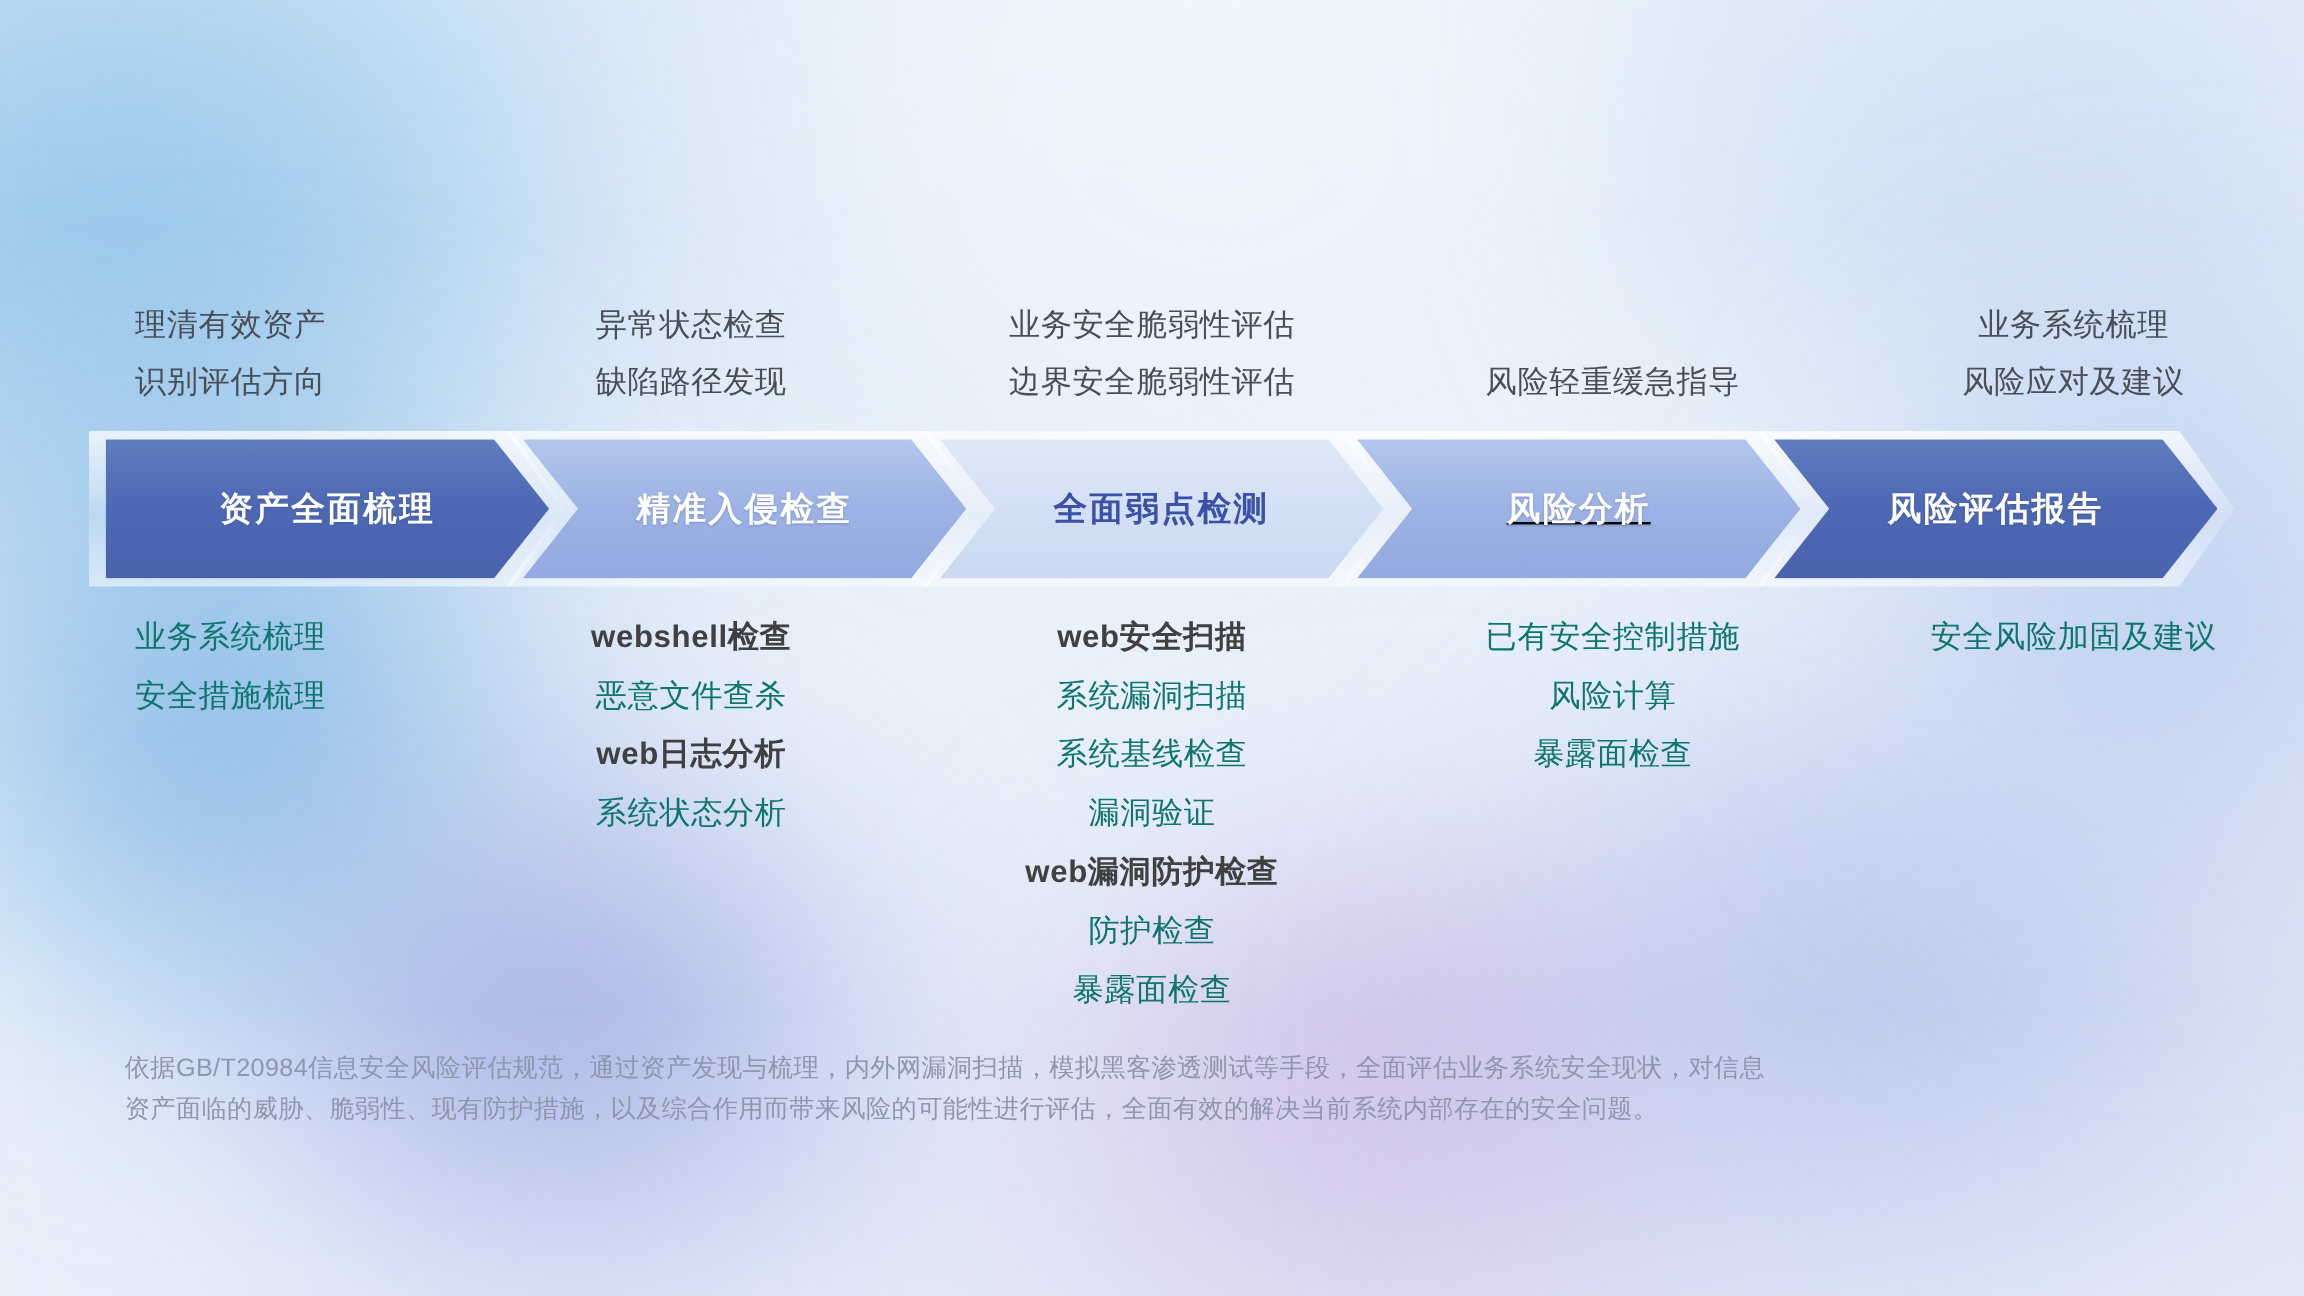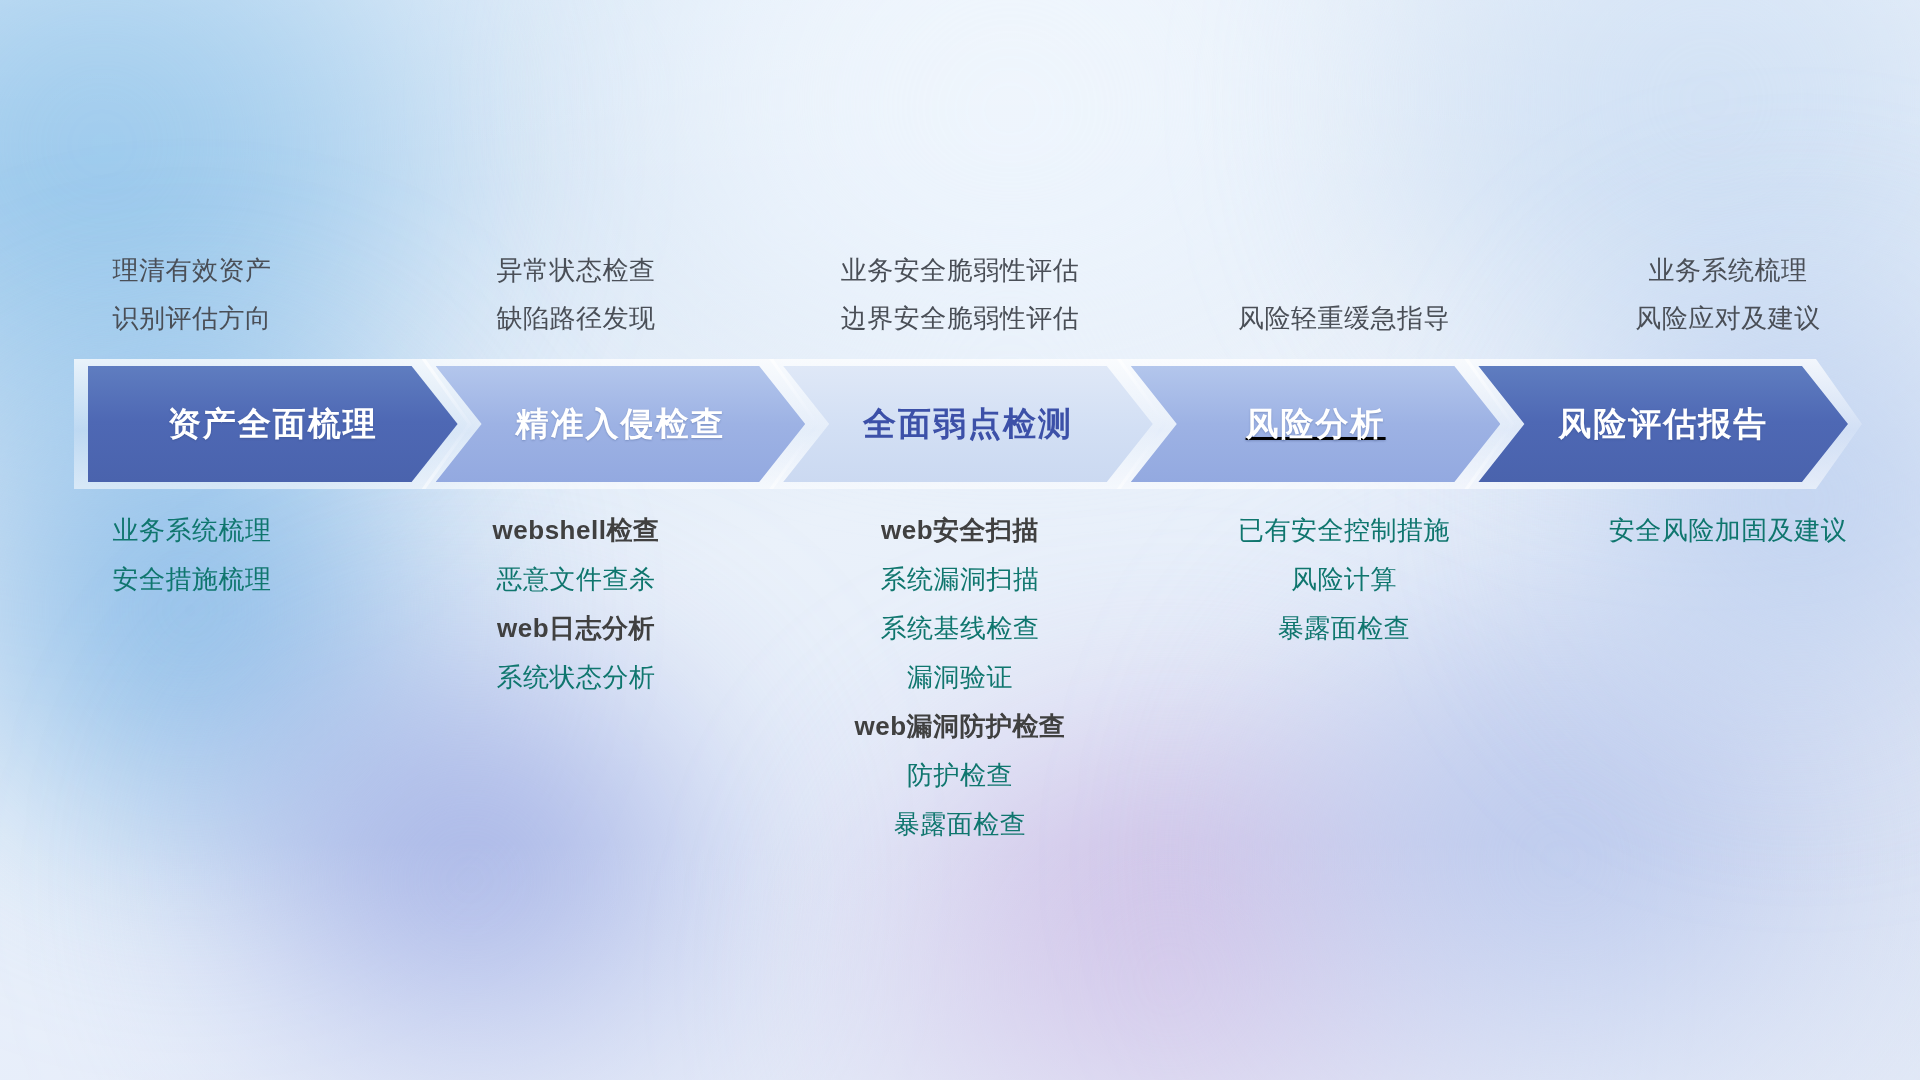--- a/index.html
+++ b/index.html
@@ -66,21 +66,21 @@
     position:absolute; inset:0;
     box-shadow:0 2px 10px rgba(90,120,170,.20);
   }
   .stage .glow{
     position:absolute; left:-14px; top:-7px; right:-14px; bottom:-7px;
     background:linear-gradient(180deg, rgba(255,255,255,.75) 0%, rgba(225,235,250,.35) 55%, rgba(255,255,255,.55) 100%);
     z-index:-1;
   }
   .stage .label{
     position:relative; z-index:3;
-    font-size:33px; font-weight:bold; letter-spacing:2px; white-space:nowrap;
+    font-size:28px; font-weight:bold; letter-spacing:2px; white-space:nowrap;
   }
   
   .shape-first{ clip-path:polygon(0 0, calc(100% - 46px) 0, 100% 50%, calc(100% - 46px) 100%, 0 100%); }
   .shape-mid  { clip-path:polygon(0 0, calc(100% - 46px) 0, 100% 50%, calc(100% - 46px) 100%, 0 100%, 46px 50%); }
   .glow-first { clip-path:polygon(0 0, calc(100% - 46px) 0, 100% 50%, calc(100% - 46px) 100%, 0 100%); }
   .glow-mid   { clip-path:polygon(0 0, calc(100% - 46px) 0, 100% 50%, calc(100% - 46px) 100%, 0 100%, 46px 50%); }
 
   .fill-dark{ background:linear-gradient(180deg,#5f7dc0 0%, #4e68b4 48%, #4a63ad 100%); }
   .fill-mid { background:linear-gradient(180deg,#b3c6ec 0%, #9db2e4 50%, #93a9e0 100%); }
   .fill-lite{ background:linear-gradient(180deg,#dfe8f7 0%, #d2dff4 55%, #cbd9f1 100%); }
@@ -197,14 +197,18 @@
       <div class="col">
         <div class="bline">已有安全控制措施</div>
         <div class="bline">风险计算</div>
         <div class="bline">暴露面检查</div>
       </div>
       <div class="col">
         <div class="bline">安全风险加固及建议</div>
       </div>
     </div>
 
+  <div id="footer">
+    <p>依据GB/T20984信息安全风险评估规范，通过资产发现与梳理，内外网漏洞扫描，模拟黑客渗透测试等手段，全面评估业务系统安全现状，对信息</p>
+    <p>资产面临的威胁、脆弱性、现有防护措施，以及综合作用而带来风险的可能性进行评估，全面有效的解决当前系统内部存在的安全问题。</p>
+  </div>
 
 </div>
 
 </body></html>

